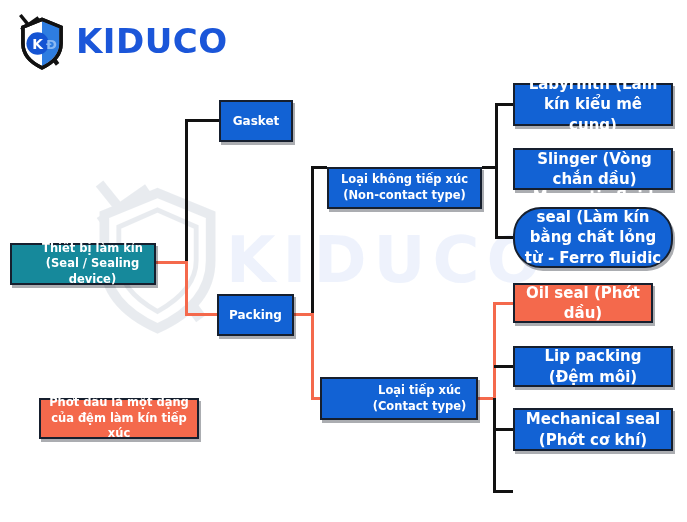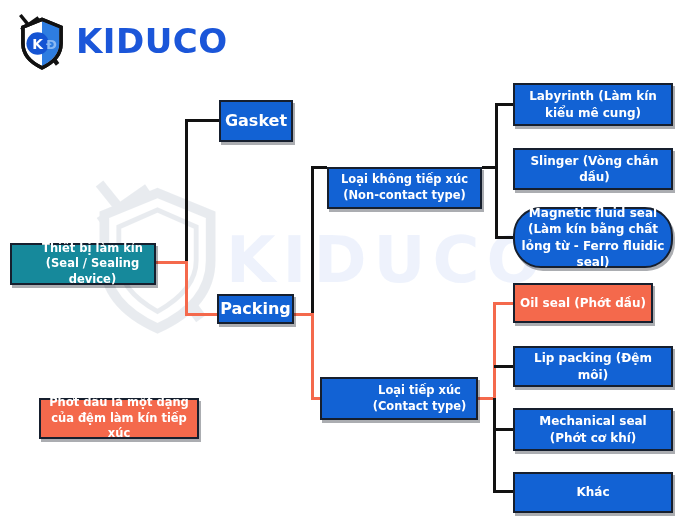--- a/index.html
+++ b/index.html
@@ -18,27 +18,27 @@
     position:absolute;left:226px;top:228px;font-size:64px;font-weight:800;
     letter-spacing:7px;color:#1b56d9;opacity:.07;line-height:1;white-space:nowrap;
   }
   
   .ln{position:absolute;}
   .lk{background:#121212;}
   .lo{background:#f4694c;}
   
   .node{
     position:absolute;display:flex;align-items:center;justify-content:center;
-    text-align:center;color:#ffffff;font-weight:700;font-size:12px;line-height:1.35;
+    text-align:center;color:#ffffff;font-weight:700;font-size:15px;line-height:1.35;
     background:#1262d4;border:2px solid #161f2e;box-sizing:border-box;
     padding:2px 5px;box-shadow:2px 3px 0 rgba(14,20,32,.35);z-index:3;
   }
   .teal{background:#16899b;padding-left:24px;}
   .orange{background:#f4694c;}
-  .f12{font-size:16px;}
+  .f12{font-size:12px;}
   .f115{font-size:11.5px;}
 </style>
 </head>
 <body>
 
 <div class="canvas">
 
   <svg class="wm-shield" width="145" height="195" viewBox="0 0 60 70">
     <path d="M14 16 L48 62" stroke="#2c4a6e" stroke-width="5" fill="none"></path>
     <path d="M6 22 L26 8" stroke="#2c4a6e" stroke-width="4" fill="none"></path>
@@ -85,35 +85,34 @@
   <div class="ln lo" style="left:493px;top:302px;width:20px;height:3px;"></div>
   <div class="ln lk" style="left:493px;top:398px;width:3px;height:95px;"></div>
   <div class="ln lk" style="left:494px;top:365px;width:19px;height:3px;"></div>
   <div class="ln lk" style="left:493px;top:428px;width:20px;height:3px;"></div>
   <div class="ln lk" style="left:493px;top:490px;width:20px;height:3px;"></div>
 
   <div class="node teal f115" style="left:10px;top:243px;width:146px;height:42px;">Thiết bị làm kín (Seal / Sealing device)</div>
 
   <div class="node f12" style="left:219px;top:100px;width:74px;height:42px;">Gasket</div>
 
-  <div class="node f12" style="left:217px;top:294px;width:77px;height:30px;">Packing</div>
+  <div class="node f12" style="left:217px;top:294px;width:77px;height:42px;">Packing</div>
 
   <div class="node f115" style="left:327px;top:147px;width:155px;height:42px;margin-top:20px;">Loại không tiếp xúc (Non-contact type)</div>
 
   <div class="node f115" style="left:320px;top:377px;width:158px;height:43px;padding-left:46px;">Loại tiếp xúc (Contact type)</div>
 
   <div class="node" style="left:513px;top:83px;width:160px;height:43px;">Labyrinth (Làm kín kiểu mê cung)</div>
 
   <div class="node" style="left:513px;top:148px;width:160px;height:42px;padding-left:8px;">Slinger (Vòng chắn dầu)</div>
 
   <div class="node" style="left:513px;top:207px;width:160px;height:61px;border-radius:28px;">Magnetic fluid seal (Làm kín bằng chất lỏng từ - Ferro fluidic seal)</div>
 
   <div class="node orange" style="left:513px;top:283px;width:140px;height:40px;">Oil seal (Phớt dầu)</div>
 
   <div class="node" style="left:513px;top:346px;width:160px;height:41px;">Lip packing (Đệm môi)</div>
 
   <div class="node" style="left:513px;top:408px;width:160px;height:43px;">Mechanical seal (Phớt cơ khí)</div>
 
-  <div class="node" style="left:513px;top:472px;width:160px;height:41px;">Khác</div>
 
   <div class="node orange f115" style="left:39px;top:398px;width:160px;height:41px;">Phớt dầu là một dạng của đệm làm kín tiếp xúc</div>
 
 </div>
 
 </body></html>

